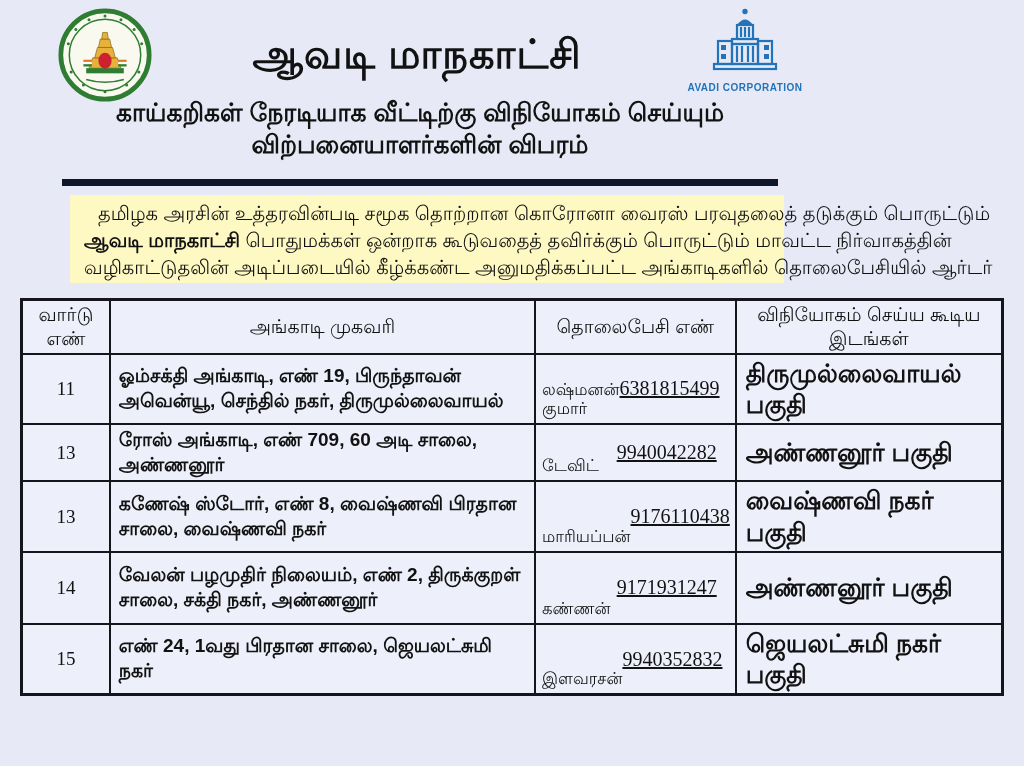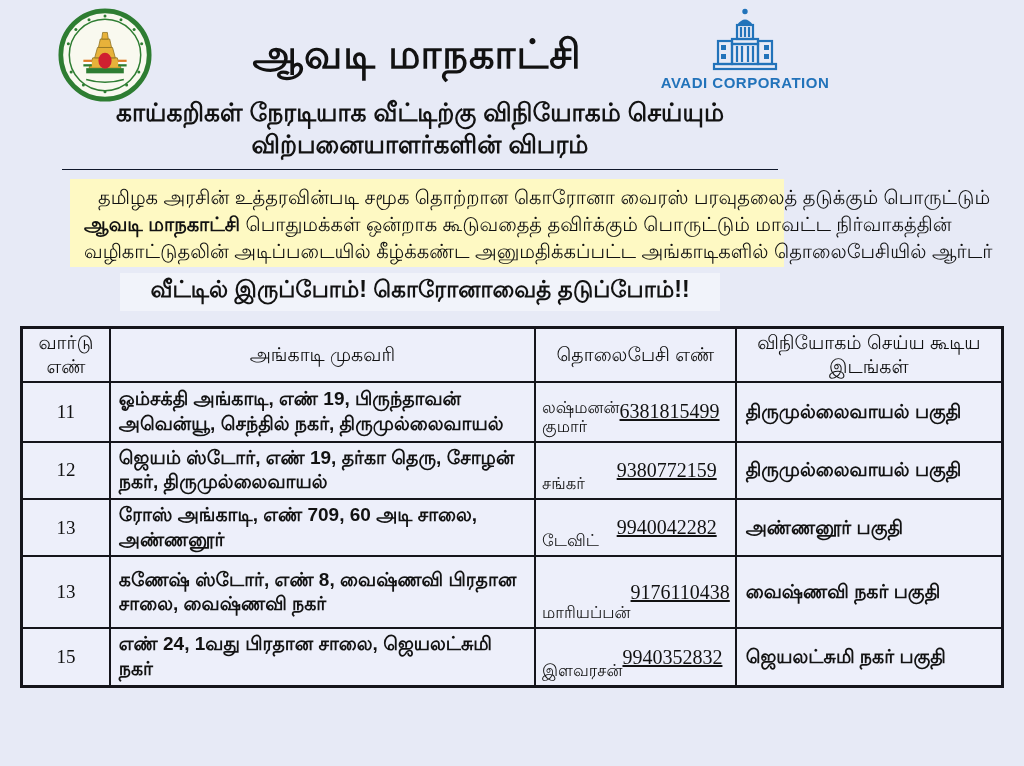--- a/index.html
+++ b/index.html
@@ -10,30 +10,30 @@
     color: #121212;
     overflow: hidden;
   }
   .page { width: 840px; height: 766px; position: relative; }
 
   
   .header { display: flex; align-items: flex-start; padding: 8px 30px 0 58px; height: 96px; }
   .logo-left { width: 96px; flex: 0 0 auto; }
   .page-title { flex: 1 1 auto; text-align: center; font-size: 40px; font-weight: 700; margin-top: 24px; letter-spacing: 1px; }
   .logo-right { width: 130px; flex: 0 0 auto; display: flex; flex-direction: column; align-items: center; }
-  .logo-right .corp-label { font-size: 15px; font-weight: 700; color: #2273ba; letter-spacing: .5px; margin-top: 2px; white-space: nowrap; }
+  .logo-right .corp-label { font-size: 10px; font-weight: 700; color: #2273ba; letter-spacing: .5px; margin-top: 10px; white-space: nowrap; }
 
   
   .main-heading {
     margin: 2px 62px 0 62px;
     text-align: center;
     font-size: 25px;
     font-weight: 700;
-    padding-bottom: 7px;
-    border-bottom: 1px solid #0f172a;
+    padding-bottom: 17px;
+    border-bottom: 7px solid #0f172a;
   }
 
   
   .intro {
     margin: 9px 56px 0 70px;
     background: #fef9c3;
     padding: 5px 12px 2px 14px;
     font-size: 19.5px;
     line-height: 27px;
   }
@@ -74,21 +74,21 @@
   tbody tr:nth-child(5) td { height: 58px; }
   tbody tr:nth-child(6) td { height: 52px; }
   tbody tr:nth-child(7) td { height: 47px; }
 
   td.ward { text-align: center; font-family: "Liberation Serif", serif; font-size: 19px; }
   td.address { font-weight: 700; font-size: 19px; line-height: 1.3; padding: 3px 8px; margin-top: 26px; }
   td.phone-cell { padding: 3px 6px; }
   .phone-inner { display: flex; justify-content: space-between; align-items: stretch; height: 100%; min-height: 40px; }
   .contact-name { font-size: 16.5px; line-height: 1.15; max-width: 92px; align-self: flex-end; padding-bottom: 2px; }
   .phone-number { font-family: "Liberation Serif", serif; font-size: 20px; align-self: center; padding-right: 12px; text-decoration: underline; }
-  td.area { font-weight: 700; font-size: 19px; line-height: 1.25; padding: 3px 9px; }
+  td.area { font-weight: 700; font-size: 25px; line-height: 1.25; padding: 3px 9px; }
 </style>
 </head>
 <body>
 
 <div class="page">
 
   <div class="header">
     <div class="logo-left">
       <svg width="94" height="94" viewBox="0 0 100 100" aria-hidden="true">
         <circle cx="50" cy="50" r="47" fill="#f9f9ef" stroke="#2e7d32" stroke-width="5"></circle>
@@ -159,21 +159,20 @@
   </div>
 
   <div class="main-heading">காய்கறிகள் நேரடியாக வீட்டிற்கு விநியோகம் செய்யும் விற்பனையாளர்களின் விபரம்</div>
 
   <div class="intro">
     <p class="first">தமிழக அரசின் உத்தரவின்படி சமூக தொற்றான கொரோனா வைரஸ் பரவுதலைத் தடுக்கும் பொருட்டும்</p>
     <p><span class="bold">ஆவடி மாநகாட்சி</span> <span>பொதுமக்கள் ஒன்றாக கூடுவதைத் தவிர்க்கும் பொருட்டும் மாவட்ட நிர்வாகத்தின்</span></p>
     <p>வழிகாட்டுதலின் அடிப்படையில் கீழ்க்கண்ட அனுமதிக்கப்பட்ட அங்காடிகளில் தொலைபேசியில் ஆர்டர்</p>
   </div>
 
-  <div class="slogan">வீட்டில் இருப்போம்!  கொரோனாவைத் தடுப்போம்!!</div>
 
   <div class="table-wrap">
     <table class="vendors">
       <colgroup>
         <col class="c-ward">
           <col class="c-address">
           <col class="c-phone">
           <col class="c-area">
       </colgroup>
       <thead>
@@ -190,31 +189,20 @@
             <td class="address">ஓம்சக்தி அங்காடி, எண் 19, பிருந்தாவன் அவென்யூ, செந்தில் நகர், திருமுல்லைவாயல்</td>
             <td class="phone-cell">
               <div class="phone-inner">
                 <span class="contact-name">லஷ்மனன் குமார்</span>
                 <span class="phone-number">6381815499</span>
               </div>
             </td>
             <td class="area">திருமுல்லைவாயல் பகுதி</td>
           </tr>
           <tr>
-            <td class="ward">12</td>
-            <td class="address">ஜெயம் ஸ்டோர், எண் 19, தர்கா தெரு, சோழன் நகர், திருமுல்லைவாயல்</td>
-            <td class="phone-cell">
-              <div class="phone-inner">
-                <span class="contact-name">சங்கர்</span>
-                <span class="phone-number">9380772159</span>
-              </div>
-            </td>
-            <td class="area">திருமுல்லைவாயல் பகுதி</td>
-          </tr>
-          <tr>
             <td class="ward">13</td>
             <td class="address">ரோஸ் அங்காடி, எண் 709, 60 அடி சாலை, அண்ணனூர்</td>
             <td class="phone-cell">
               <div class="phone-inner">
                 <span class="contact-name">டேவிட்</span>
                 <span class="phone-number">9940042282</span>
               </div>
             </td>
             <td class="area">அண்ணனூர் பகுதி</td>
           </tr>
@@ -223,20 +211,31 @@
             <td class="address">கணேஷ் ஸ்டோர், எண் 8, வைஷ்ணவி பிரதான சாலை, வைஷ்ணவி நகர்</td>
             <td class="phone-cell">
               <div class="phone-inner">
                 <span class="contact-name">மாரியப்பன்</span>
                 <span class="phone-number">9176110438</span>
               </div>
             </td>
             <td class="area">வைஷ்ணவி நகர் பகுதி</td>
           </tr>
           <tr>
+            <td class="ward">14</td>
+            <td class="address">வேலன் பழமுதிர் நிலையம், எண் 2, திருக்குறள் சாலை, சக்தி நகர், அண்ணனூர்</td>
+            <td class="phone-cell">
+              <div class="phone-inner">
+                <span class="contact-name">கண்ணன்</span>
+                <span class="phone-number">9171931247</span>
+              </div>
+            </td>
+            <td class="area">அண்ணனூர் பகுதி</td>
+          </tr>
+          <tr>
             <td class="ward">15</td>
             <td class="address">எண் 24, 1வது பிரதான சாலை, ஜெயலட்சுமி நகர்</td>
             <td class="phone-cell">
               <div class="phone-inner">
                 <span class="contact-name">இளவரசன்</span>
                 <span class="phone-number">9940352832</span>
               </div>
             </td>
             <td class="area">ஜெயலட்சுமி நகர் பகுதி</td>
           </tr>

